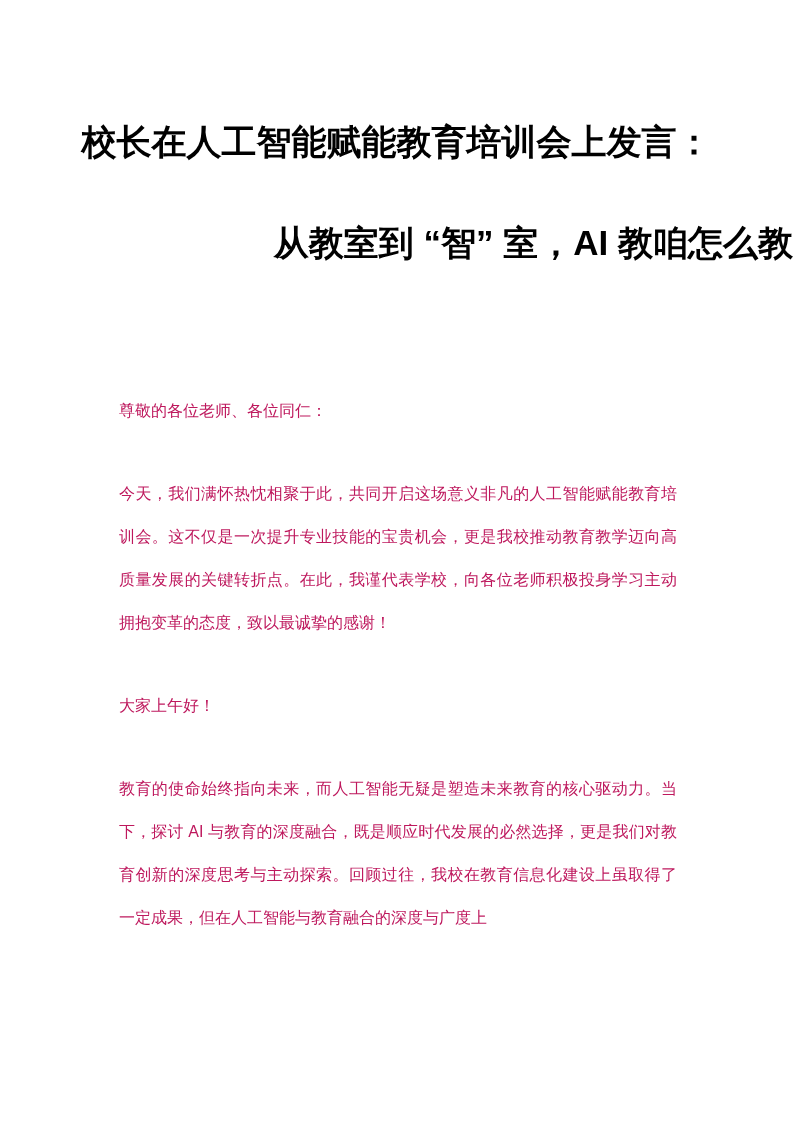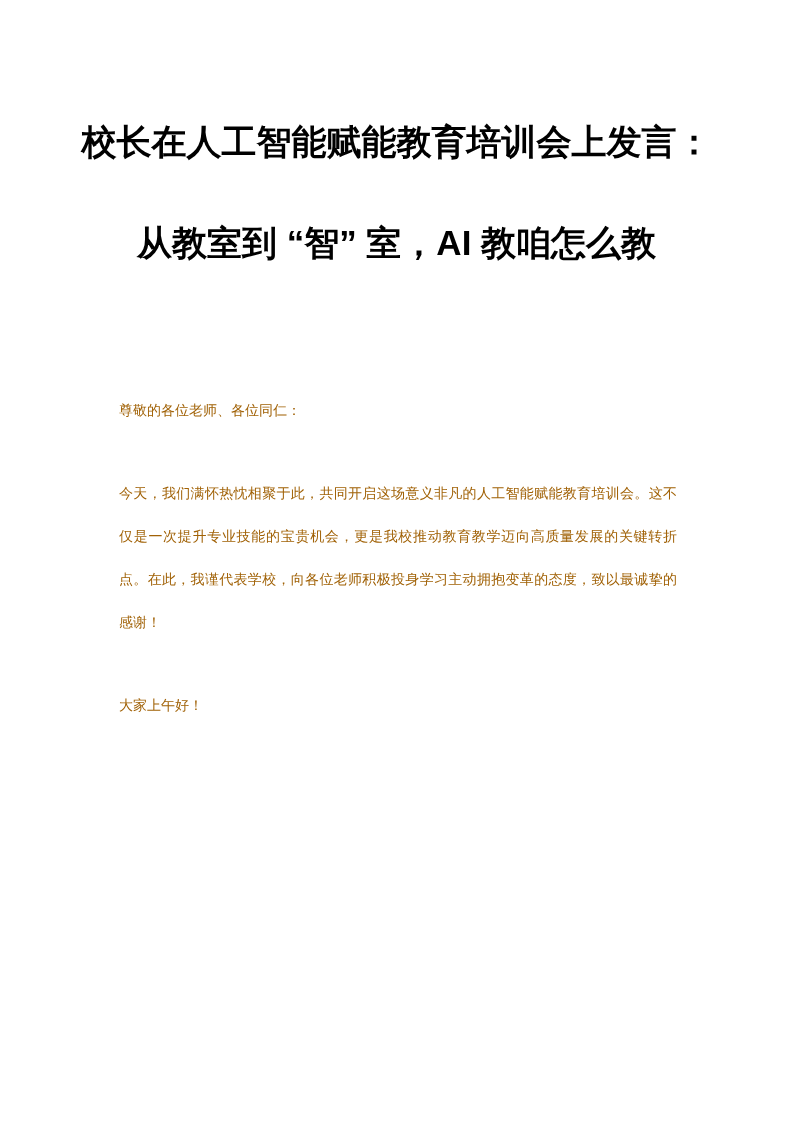--- a/index.html
+++ b/index.html
@@ -24,43 +24,45 @@
     font-size: 35px;
     line-height: 44px;
     color: #000000;
     white-space: nowrap;
   }
   .doc-title.line1 {
     margin-top: 120px;
   }
   .doc-title.line2 {
     margin-top: 57px;
+    text-align: right;
   }
   .doc-body {
     width: 558px;
     margin: 124px 0 0 119px;
   }
   .doc-body p {
     margin: 0 0 40px 0;
-    font-size: 14px;
+    font-size: 16px;
     line-height: 43px;
     text-align: justify;
     text-justify: inter-ideograph;
-    color: #a16207;
+    color: #be185d;
     word-break: break-all;
   }
   .doc-body p:last-child {
     margin-bottom: 0;
   }
 </style>
 </head>
 <body>
 
 <div class="page">
   <div class="doc-title line1">校长在人工智能赋能教育培训会上发言：</div>
   <div class="doc-title line2">从教室到 “智” 室，AI 教咱怎么教</div>
 
   <div class="doc-body">
     <p>尊敬的各位老师、各位同仁：</p>
     <p>今天，我们满怀热忱相聚于此，共同开启这场意义非凡的人工智能赋能教育培训会。这不仅是一次提升专业技能的宝贵机会，更是我校推动教育教学迈向高质量发展的关键转折点。在此，我谨代表学校，向各位老师积极投身学习主动拥抱变革的态度，致以最诚挚的感谢！</p>
     <p>大家上午好！</p>
+    <p>教育的使命始终指向未来，而人工智能无疑是塑造未来教育的核心驱动力。当下，探讨 AI 与教育的深度融合，既是顺应时代发展的必然选择，更是我们对教育创新的深度思考与主动探索。回顾过往，我校在教育信息化建设上虽取得了一定成果，但在人工智能与教育融合的深度与广度上</p>
   </div>
 </div>
 
 </body></html>

